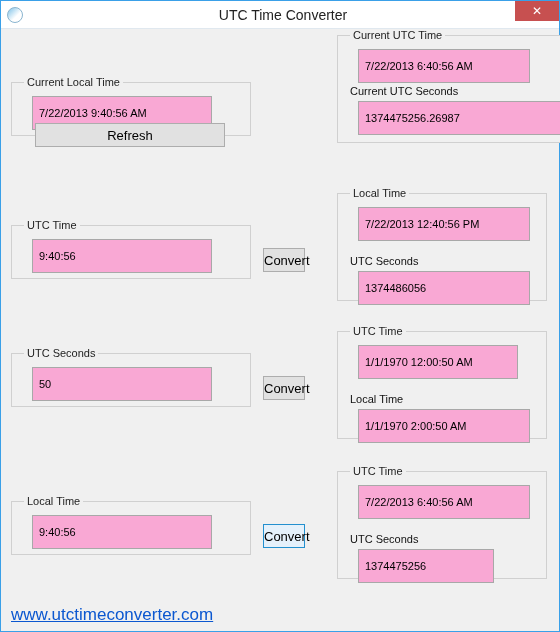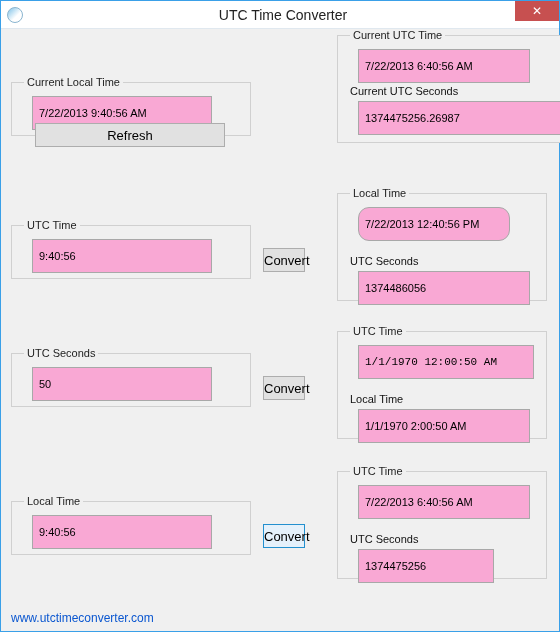--- a/index.html
+++ b/index.html
@@ -102,21 +102,22 @@
   }
   .btn.focus {
     border: 1px solid #2390cf;
     background: #e5f1fb;
   }
   .refresh-btn { position: absolute; }
   .convert-btn { position: absolute; width: 42px; }
   .link {
     position: absolute;
     color: #0b57d0;
-    font-size: 12px;
+    text-decoration: underline;
+    font-size: 17px;
     cursor: pointer;
   }
 </style>
 </head>
 <body>
 
 <div class="window">
   <div class="titlebar">
     <div class="app-icon"></div>
     <div class="title-text">UTC Time Converter</div>
@@ -155,28 +156,28 @@
 
     <fieldset class="group" style="left:336px; top:0; width:210px; height:114px;">
       <legend>Current UTC Time</legend>
       <input class="field" style="width: 172px;" value="7/22/2013 6:40:56 AM">
       <span class="lbl" style="">Current UTC Seconds</span>
       <input class="field" style="width: 204px;" value="1374475256.26987">
     </fieldset>
 
     <fieldset class="group" style="left:336px; top:158px; width:210px; height:114px;">
       <legend>Local Time</legend>
-      <input class="field" style="width: 152px; border-radius: 11px;" value="7/22/2013 12:40:56 PM">
+      <input class="field" style="width: 172px;" value="7/22/2013 12:40:56 PM">
       <span class="lbl" style="margin-top:14px;">UTC Seconds</span>
       <input class="field" style="width: 172px;" value="1374486056">
     </fieldset>
 
     <fieldset class="group" style="left:336px; top:296px; width:210px; height:114px;">
       <legend>UTC Time</legend>
-      <input class="field" style="width: 176px; font-family: Liberation Mono, monospace;" value="1/1/1970 12:00:50 AM">
+      <input class="field" style="width: 160px;" value="1/1/1970 12:00:50 AM">
       <span class="lbl" style="margin-top:14px;">Local Time</span>
       <input class="field" style="width: 172px;" value="1/1/1970 2:00:50 AM">
     </fieldset>
 
     <fieldset class="group" style="left:336px; top:436px; width:210px; height:114px;">
       <legend>UTC Time</legend>
       <input class="field" style="width: 172px;" value="7/22/2013 6:40:56 AM">
       <span class="lbl" style="margin-top:14px;">UTC Seconds</span>
       <input class="field" style="width: 136px;" value="1374475256">
     </fieldset>

